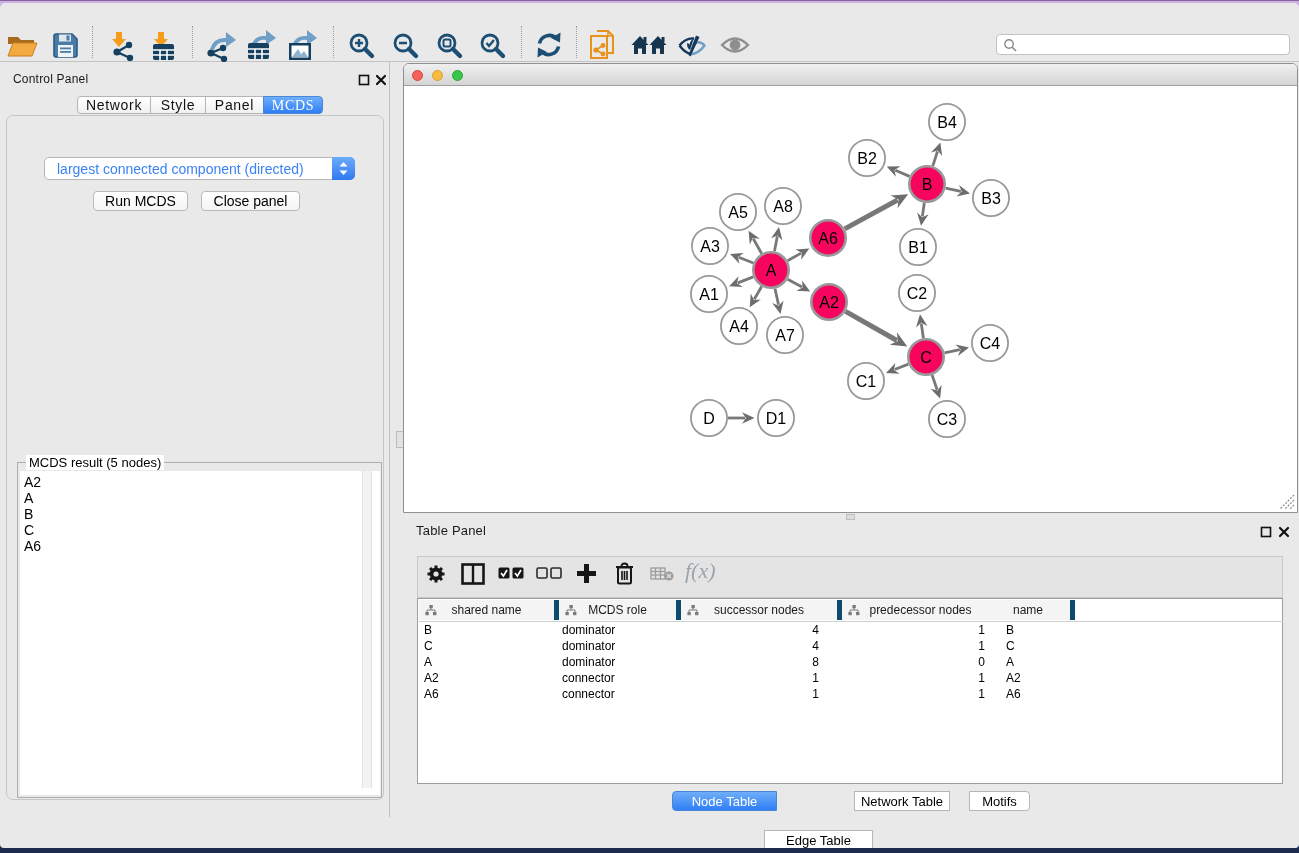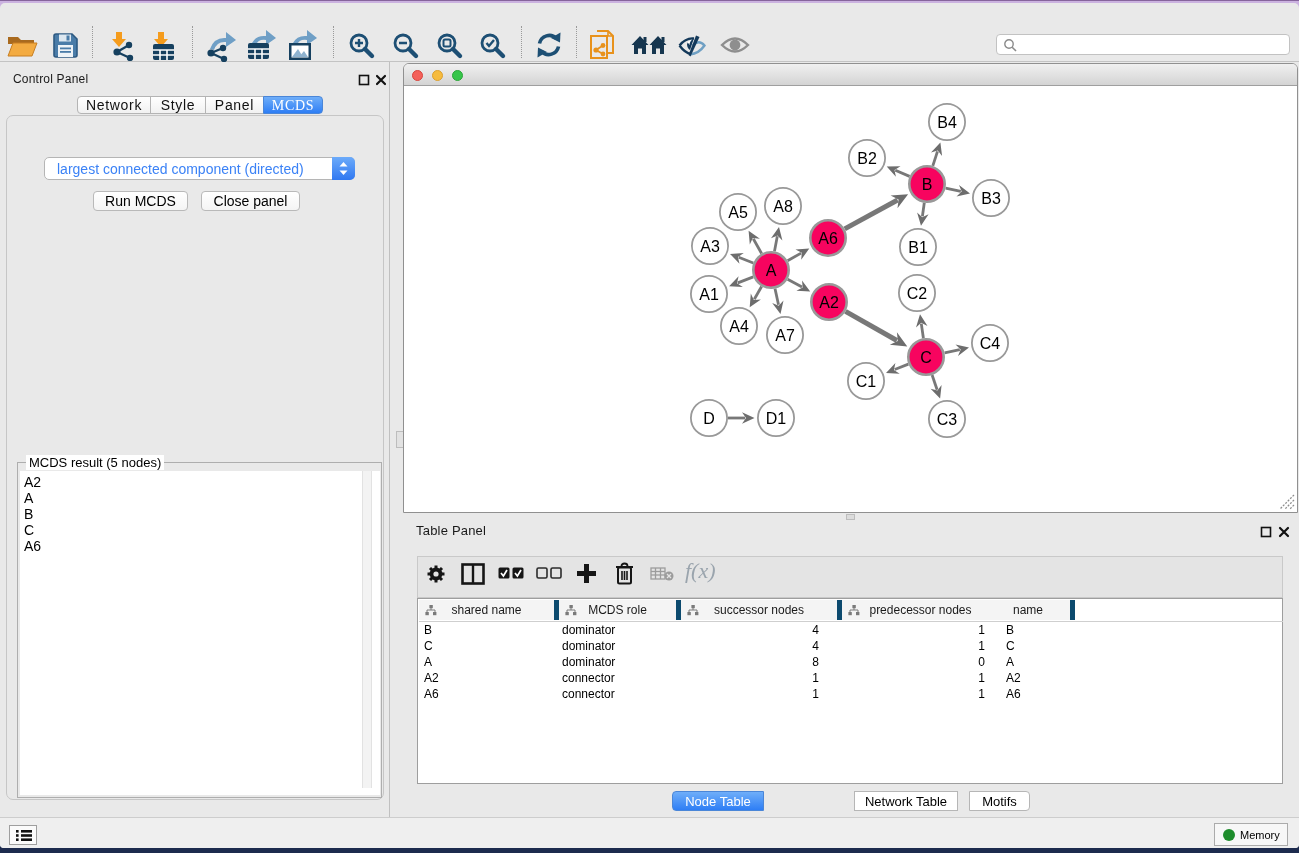--- a/index.html
+++ b/index.html
@@ -540,37 +540,19 @@
 <div class="trow" style="left:263px;top:71px;width:138px;text-align:right;">1</div>
 <div class="trow" style="left:424px;top:71px;width:143px;text-align:right;">1</div>
 <div class="trow" style="left:588px;top:71px;width:80px;">A2</div>
 <div class="trow" style="left:6px;top:87px;width:120px;">A6</div>
 <div class="trow" style="left:144px;top:87px;width:110px;">connector</div>
 <div class="trow" style="left:263px;top:87px;width:138px;text-align:right;">1</div>
 <div class="trow" style="left:424px;top:87px;width:143px;text-align:right;">1</div>
 <div class="trow" style="left:588px;top:87px;width:80px;">A6</div>
     <div style="position:absolute;left:1px;top:22px;width:864px;height:0;border-top:1px solid #cfcfcf;"></div>
   </div>
-  <div class="btab btabsel" style="left:269px;width:92px;border-radius:4px 0 0 4px;">Node Table</div>
+  <div class="btab btabsel" style="left:269px;width:105px;border-radius:4px 0 0 4px;">Node Table</div>
   <div class="btab" style="left:361px;width:109px;margin-top:39px;">Edge Table</div>
-  <div class="btab" style="left:451px;width:104px;">Network Table</div>
+  <div class="btab" style="left:451px;width:96px;">Network Table</div>
   <div class="btab" style="left:566px;width:61px;border-radius:0 4px 4px 0;">Motifs</div>
 </div>
 
-<div id="statusbar">
-  <div id="listbtn">
-    <svg style="position:absolute;left:6px;top:3px" width="16" height="13" viewBox="0 0 16 13">
-      <g fill="#111">
-        <rect x="0" y="1" width="2.6" height="2.6"></rect>
-            <rect x="5" y="1" width="11" height="2.6"></rect>
-        <rect x="0" y="5.2" width="2.6" height="2.6"></rect>
-            <rect x="5" y="5.2" width="11" height="2.6"></rect>
-        <rect x="0" y="9.4" width="2.6" height="2.6"></rect>
-            <rect x="5" y="9.4" width="11" height="2.6"></rect>
-      </g>
-    </svg>
-  </div>
-  <div id="membtn">
-    <div style="position:absolute;left:8px;top:5px;width:12px;height:12px;border-radius:50%;background:#1d8c2c;"></div>
-    <div style="position:absolute;left:25px;top:5px;">Memory</div>
-  </div>
 </div>
-</div>
 
 </body></html>

